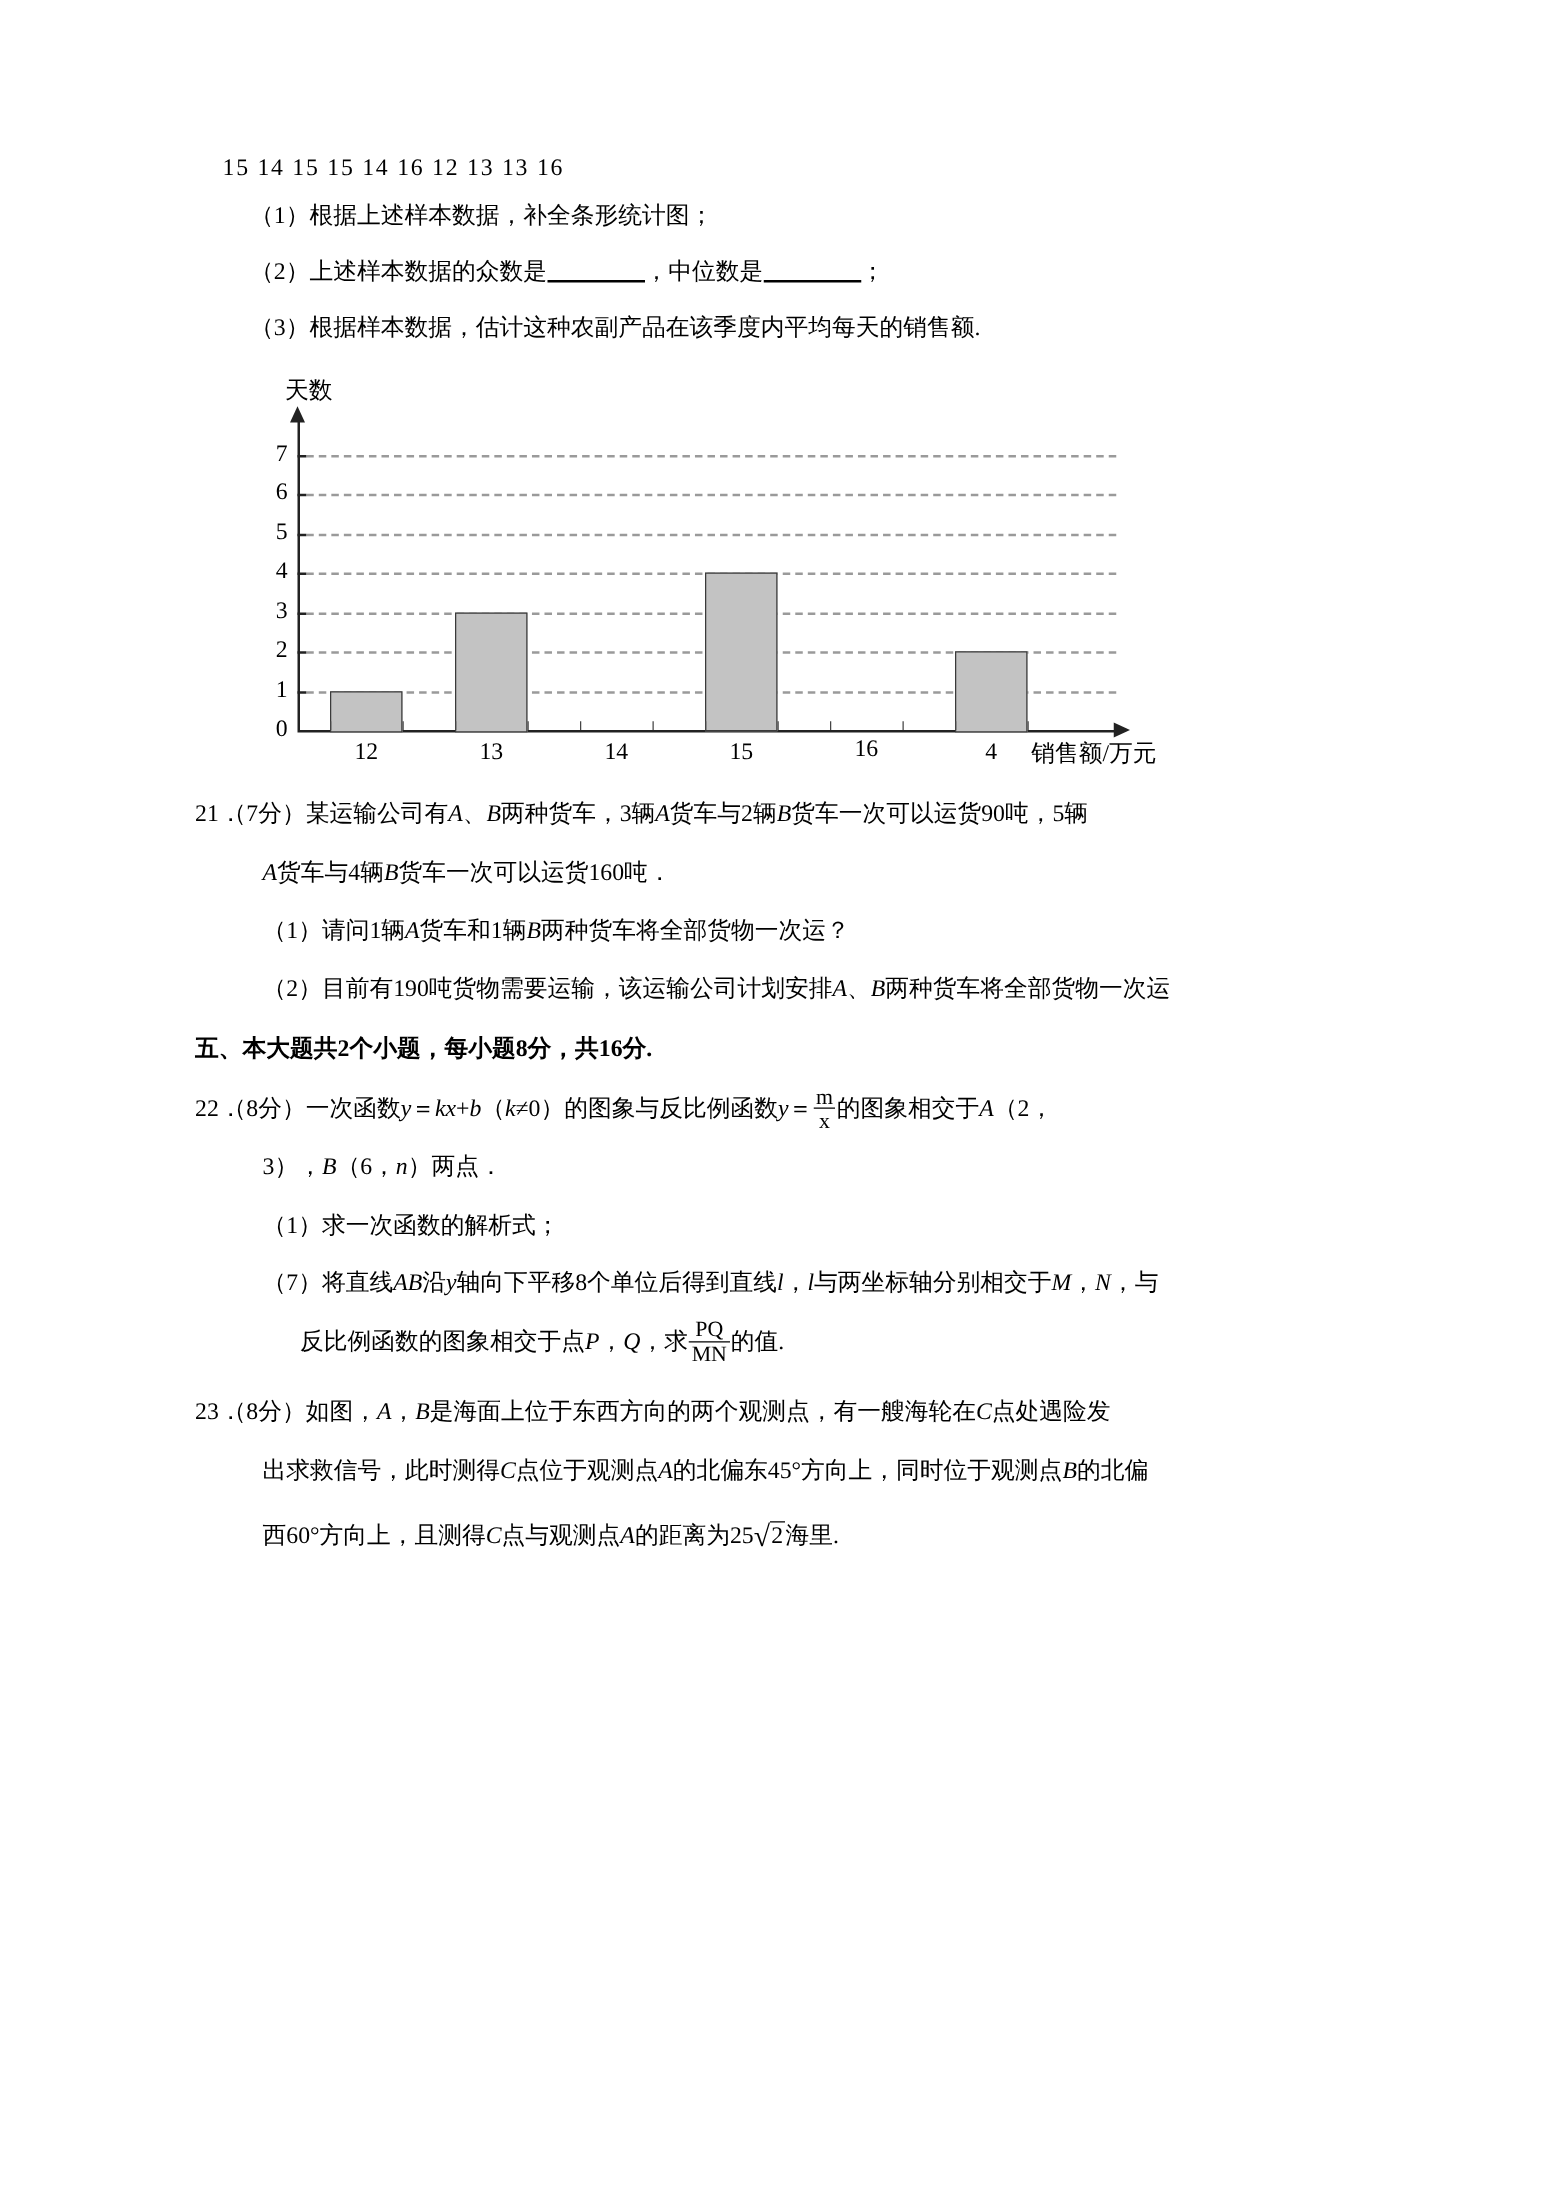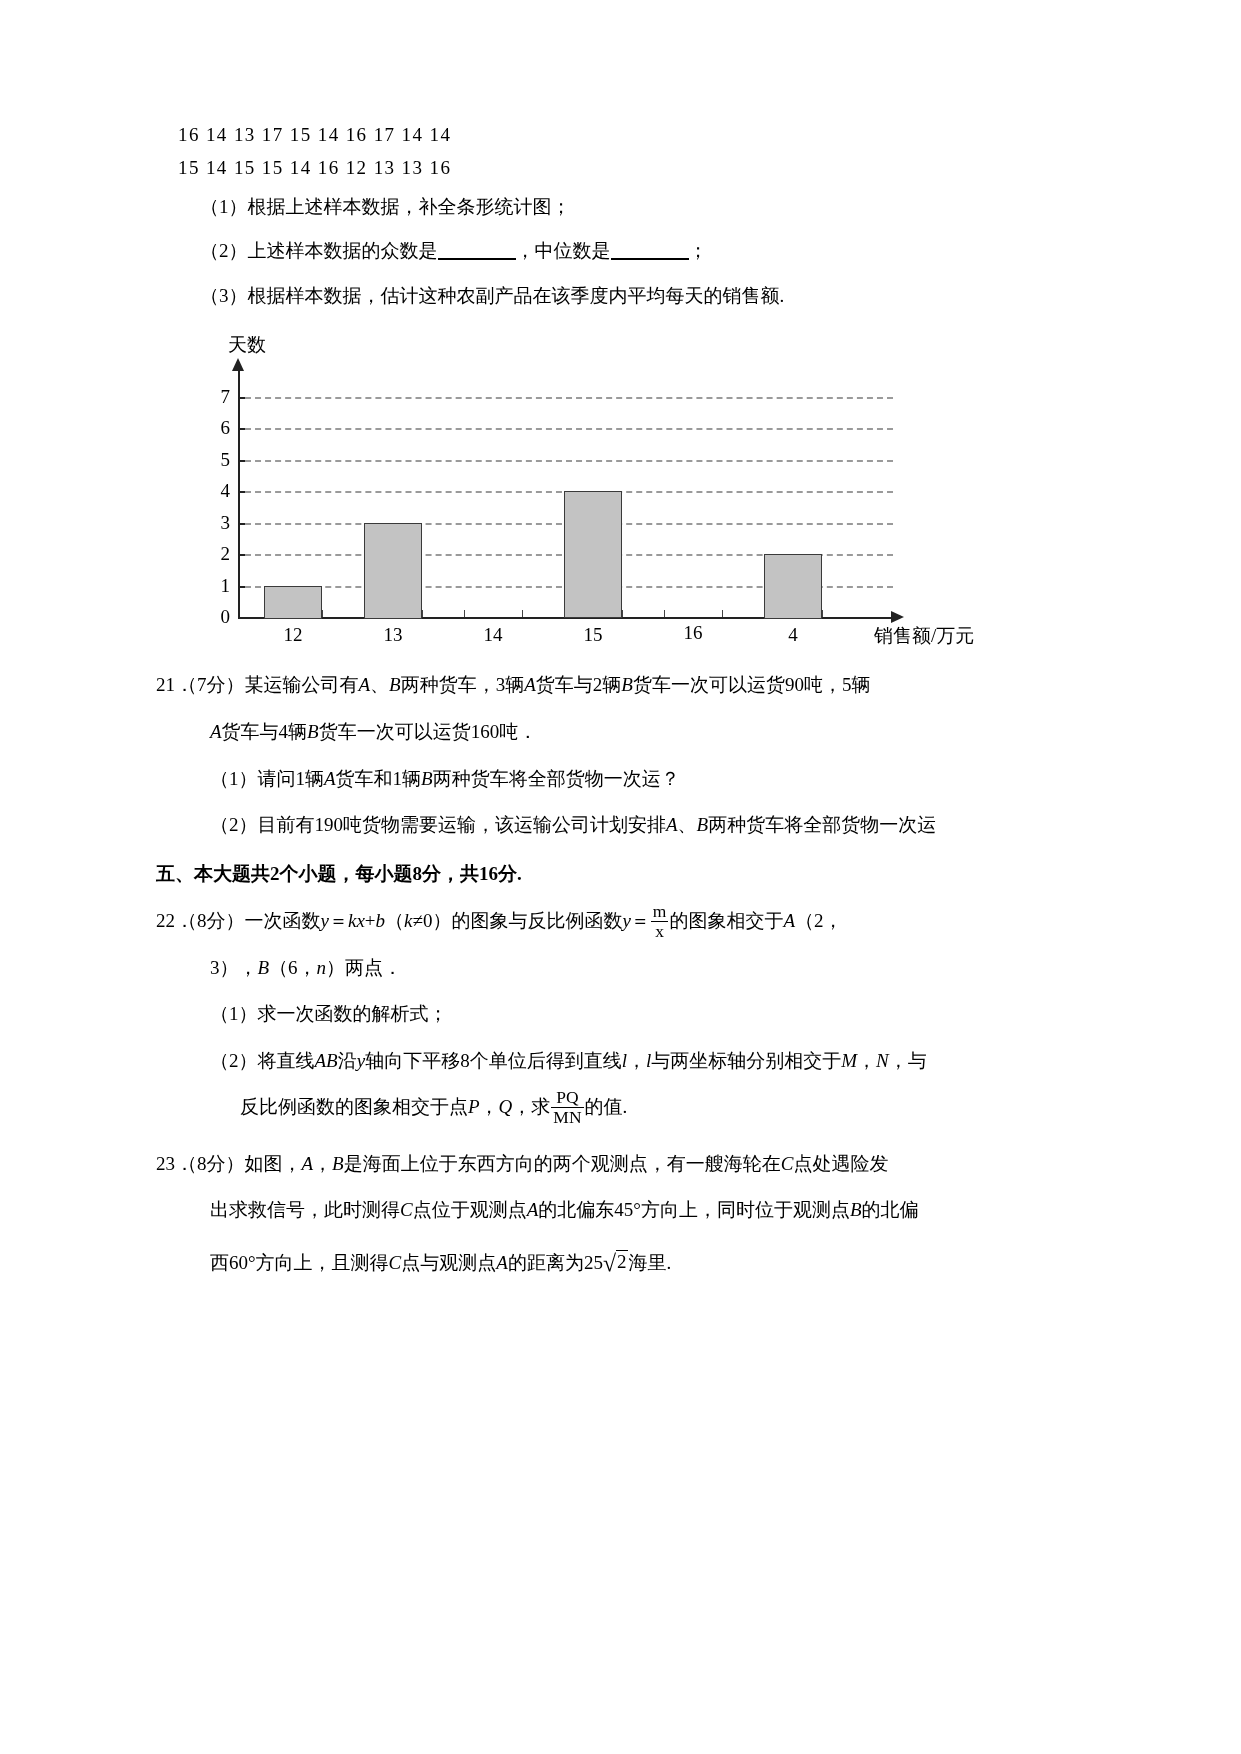--- a/index.html
+++ b/index.html
@@ -172,21 +172,20 @@
     border-bottom: 6px solid transparent;
     border-left: 13px solid #222;
   }
 </style>
 </head>
 <body>
 
 <div class="page">
   <div class="content">
 
-    <div class="data-row">16 14 13 17 15 14 16 17 14 14</div>
     <div class="data-row">15 14 15 15 14 16 12 13 13 16</div>
 
     <div class="q-item">（1）根据上述样本数据，补全条形统计图；</div>
 
     <div class="q-item">
       <span>（2）上述样本数据的众数是</span><span class="blank"></span><span>，中位数是</span><span class="blank"></span><span>；</span>
     </div>
 
     <div class="q-item">（3）根据样本数据，估计这种农副产品在该季度内平均每天的销售额.</div>
 
@@ -244,40 +243,40 @@
         <div class="tickmark-x" style="left:576px; top:278px;"></div>
         <div class="tickmark-x" style="left:634px; top:278px;"></div>
 
         <div class="xtick" style="left:105px; top:292px;">12</div>
         <div class="xtick" style="left:205px; top:292px;">13</div>
         <div class="xtick" style="left:305px; top:292px;">14</div>
         <div class="xtick" style="left:405px; top:292px;">15</div>
         <div class="xtick" style="left:505px; top:290px;">16</div>
         <div class="xtick" style="left:605px; top:292px;">4</div>
 
-        <div class="axis-xlabel" style="left:686px; top:291px;">销售额/万元</div>
+        <div class="axis-xlabel" style="left:637px; top:291px;">销售额/万元</div>
       </div>
     </div>
 
     <div class="problem">
       <span class="pnum">21．</span>
       <span class="ptext"><span>（7分）某运输公司有</span><em class="mv">A</em><span>、</span><em class="mv">B</em><span>两种货车，3辆</span><em class="mv">A</em><span>货车与2辆</span><em class="mv">B</em><span>货车一次可以运货90吨，5辆</span></span>
       <span class="ptext indent"><em class="mv">A</em><span>货车与4辆</span><em class="mv">B</em><span>货车一次可以运货160吨．</span></span>
       <span class="ptext indent"><span>（1）请问1辆</span><em class="mv">A</em><span>货车和1辆</span><em class="mv">B</em><span>两种货车将全部货物一次运？</span></span>
       <span class="ptext indent"><span>（2）目前有190吨货物需要运输，该运输公司计划安排</span><em class="mv">A</em><span>、</span><em class="mv">B</em><span>两种货车将全部货物一次运</span></span>
     </div>
 
     <div class="section-head">五、本大题共2个小题，每小题8分，共16分.</div>
 
     <div class="problem">
       <span class="pnum">22．</span>
       <span class="ptext"><span>（8分）一次函数</span><em class="mv">y</em><span>＝</span><em class="mv">k</em><em class="mv">x</em><span>+</span><em class="mv">b</em><span>（</span><em class="mv">k</em><span>≠0</span><span>）的图象与反比例函数</span><em class="mv">y</em><span>＝</span><span class="frac"><span class="num">m</span><span class="den">x</span></span><span>的图象相交于</span><em class="mv">A</em><span>（2，</span></span>
       <span class="ptext indent"><span>3），</span><em class="mv">B</em><span>（6，</span><em class="mv">n</em><span>）两点．</span></span>
       <span class="ptext indent">（1）求一次函数的解析式；</span>
-      <span class="ptext indent"><span>（2）将直线</span><em class="mv">AB</em><span>沿</span><em class="mv">y</em><span>轴向下平移8个单位后得到直线</span><em class="mv">l</em><span>，</span><em class="mv">l</em><span>与两坐标轴分别相交于</span><em class="mv">M</em><span>，</span><em class="mv">N</em><span>，与</span></span>
+      <span class="ptext indent"><span>（7）将直线</span><em class="mv">AB</em><span>沿</span><em class="mv">y</em><span>轴向下平移8个单位后得到直线</span><em class="mv">l</em><span>，</span><em class="mv">l</em><span>与两坐标轴分别相交于</span><em class="mv">M</em><span>，</span><em class="mv">N</em><span>，与</span></span>
       <span class="ptext indent2"><span>反比例函数的图象相交于点</span><em class="mv">P</em><span>，</span><em class="mv">Q</em><span>，求</span><span class="frac"><span class="num">PQ</span><span class="den">MN</span></span><span>的值.</span></span>
     </div>
 
     <div class="problem" style="margin-top:10px;">
       <span class="pnum">23．</span>
       <span class="ptext"><span>（8分）如图，</span><em class="mv">A</em><span>，</span><em class="mv">B</em><span>是海面上位于东西方向的两个观测点，有一艘海轮在</span><em class="mv">C</em><span>点处遇险发</span></span>
       <span class="ptext indent"><span>出求救信号，此时测得</span><em class="mv">C</em><span>点位于观测点</span><em class="mv">A</em><span>的北偏东45°方向上，同时位于观测点</span><em class="mv">B</em><span>的北偏</span></span>
       <span class="ptext indent"><span>西60°方向上，且测得</span><em class="mv">C</em><span>点与观测点</span><em class="mv">A</em><span>的距离为25</span><span class="sqrt"><span class="rad">√</span><span class="rand">2</span></span><span>海里.</span></span>
     </div>
 

